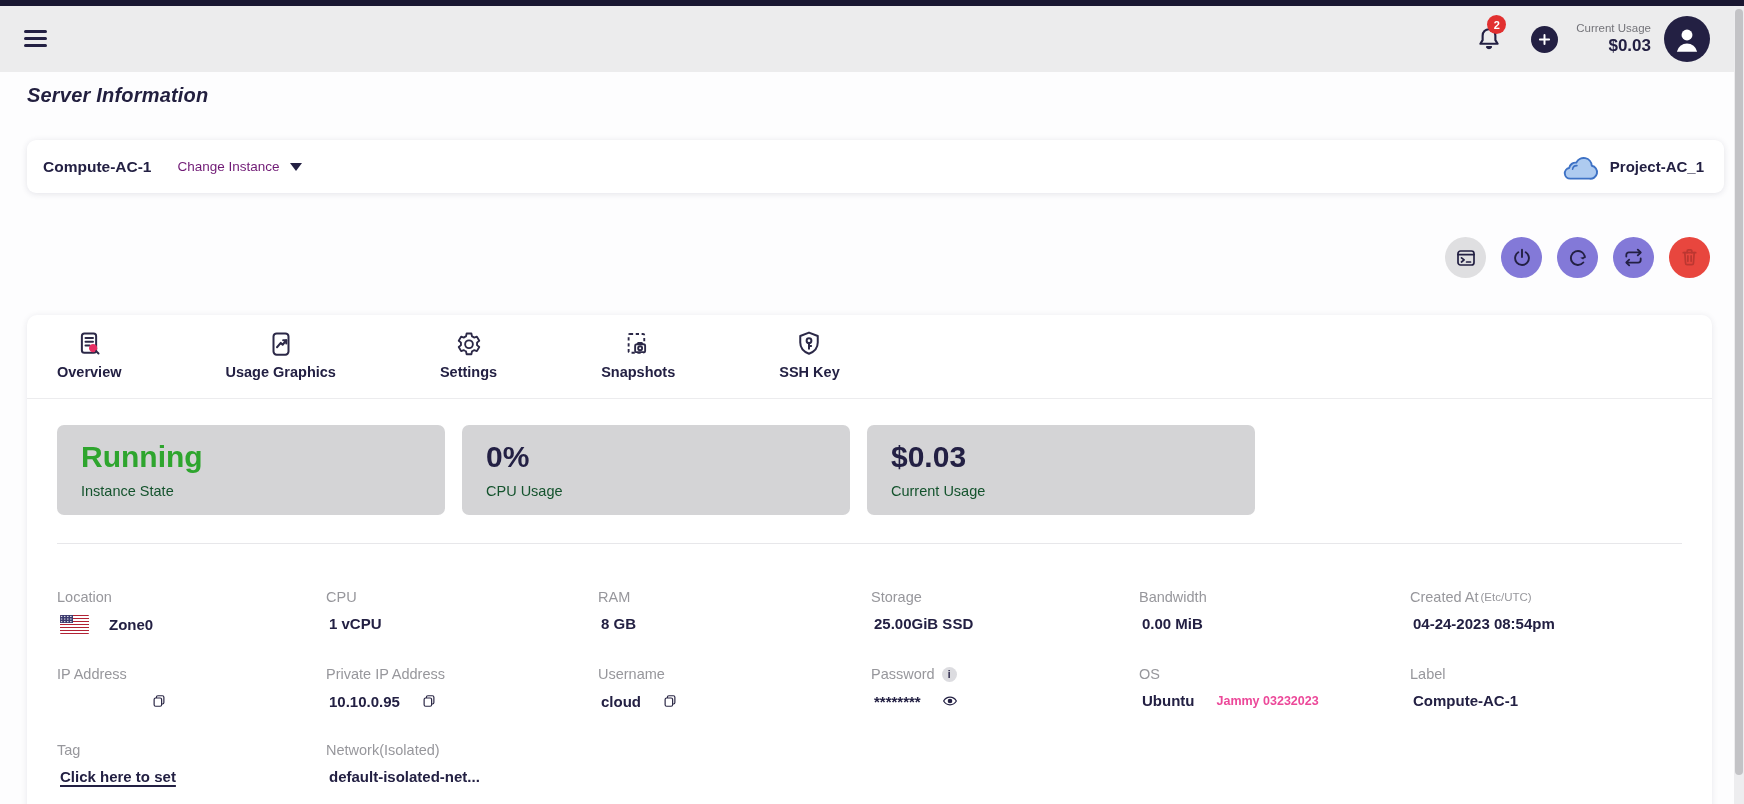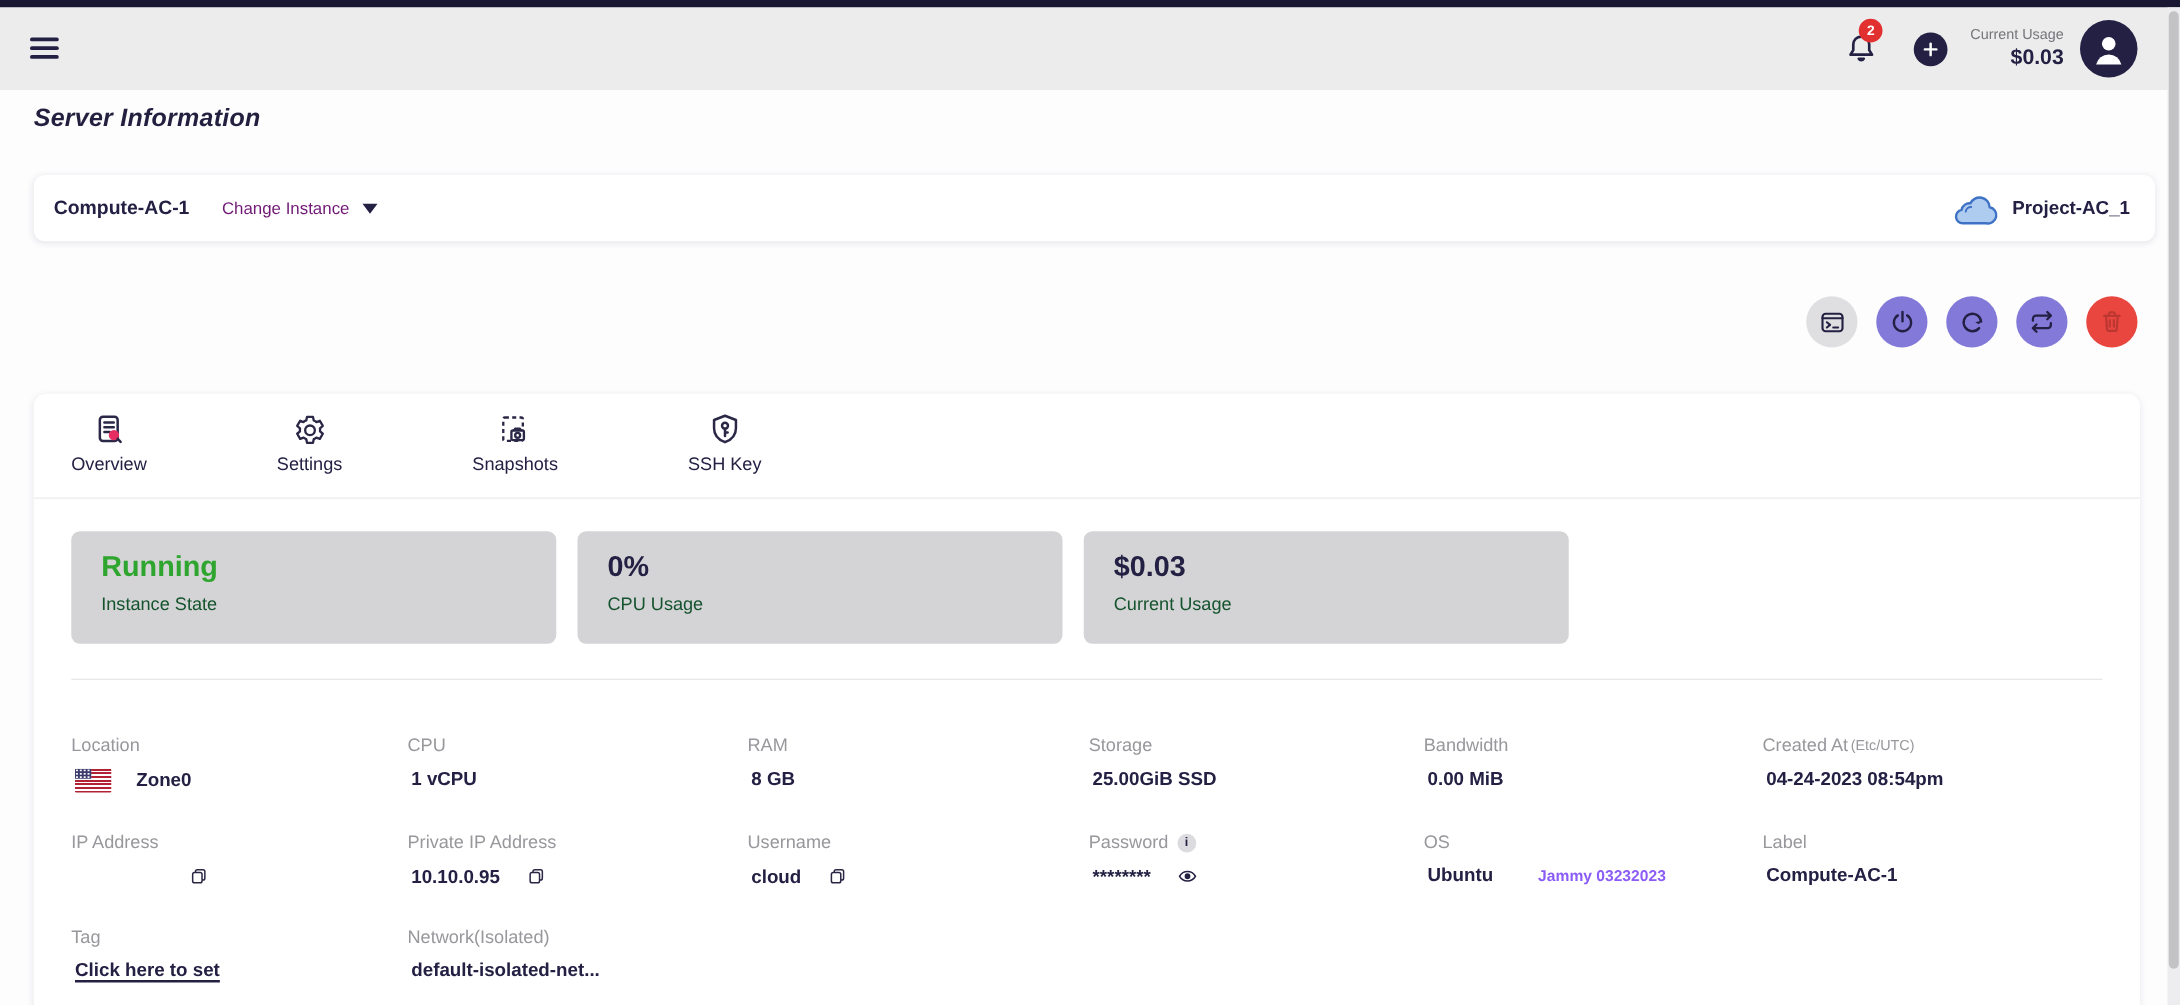--- a/index.html
+++ b/index.html
@@ -54,37 +54,37 @@
   .btn-gray { background:#DFDFE1; }
   .btn-purple { background:#8379D8; }
   .btn-red { background:#E8463E; }
 
   
   .main-card { position:absolute; left:27px; top:315px; width:1685px; height:560px;
     background:#fff; border-radius:10px; box-shadow:0 1px 6px rgba(40,40,70,.10); }
 
   .tabs { display:flex; align-items:flex-start; padding:14px 0 0 30px; height:84px; border-bottom:1px solid #ECECEE; }
   .tab { display:flex; flex-direction:column; align-items:center; margin-right:104px; cursor:pointer; }
-  .tab-label { margin-top:5px; font-size:14.5px; font-weight:400; color:#232043; white-space:nowrap; }
+  .tab-label { margin-top:5px; font-size:14.5px; font-weight:700; color:#232043; white-space:nowrap; }
 
   .stats { display:flex; gap:17px; margin:26px 30px 0; }
   .stat { width:388px; height:90px; background:#D4D4D6; border-radius:7px; padding:15px 24px; }
-  .stat-value { font-size:23px; font-weight:800; color:#232044; }
+  .stat-value { font-size:30px; font-weight:800; color:#232044; }
   .stat-value.green { color:#2EA52E; }
   .stat-label { margin-top:9px; font-size:14.5px; color:#14532d; }
 
   .divider2 { margin:28px 30px 0; border-top:1px solid #E7E7EA; }
 
   .details { padding:45px 30px 0; }
   .drow { display:grid; grid-template-columns:269px 272px 273px 268px 271px 1fr; margin-bottom:32px; }
   .lbl { font-size:14.5px; color:#97979C; display:flex; align-items:center; gap:7px; }
   .lbl .suffix { font-size:11.5px; }
   .val { margin-top:10px; padding-left:3px; font-size:15px; font-weight:800; color:#232043;
     display:flex; align-items:center; gap:20px; }
-  .val .suffix { font-size:12.5px; font-weight:600; color:#8b5cf6; margin-left:16px; }
+  .val .suffix { font-size:12.5px; font-weight:600; color:#ec4899; margin-left:2px; }
   .ip-spacer { display:inline-block; width:70px; }
   .link-underline { text-decoration:underline; text-underline-offset:3px; text-decoration-thickness:1.5px; cursor:pointer; }
   .icon-btn { cursor:pointer; display:inline-flex; }
   .info-badge { width:15px; height:15px; border-radius:50%; background:#DCDCE0; color:#232043;
     font-size:10px; font-weight:700; display:inline-flex; align-items:center; justify-content:center; cursor:pointer; }
 
   
   .us-flag { position:relative; width:29px; height:19px; overflow:hidden; border-radius:1px;
     background:repeating-linear-gradient(180deg,#B22234 0 1.5px,#fff 1.5px 2.93px); }
   .us-flag .canton { position:absolute; top:0; left:0; width:12.5px; height:8.2px; background:#3C3B6E;
@@ -193,20 +193,28 @@
     <div class="tab">
       <svg width="30" height="30" viewBox="0 0 24 24" fill="none" stroke="#2B2847" stroke-width="1.6" stroke-linecap="round" stroke-linejoin="round">
         <rect x="6.3" y="3.5" width="11.4" height="15.5" rx="2"></rect>
         <path d="M9.2 7.2h6M9.2 10.2h6M9.2 13.2h3.4"></path>
         <circle cx="15.3" cy="15.3" r="3.3" fill="#E62E62" stroke="none"></circle>
         <path d="M17.7 17.7l1.9 1.9"></path>
       </svg>
       <div class="tab-label">Overview</div>
     </div>
     <div class="tab">
+      <svg width="30" height="30" viewBox="0 0 24 24" fill="none" stroke="#2B2847" stroke-width="1.6" stroke-linecap="round" stroke-linejoin="round">
+        <rect x="6" y="3.5" width="12" height="17" rx="2.5"></rect>
+        <path d="M8.8 14.6l3-3.5 1.5 1.5 2.9-3.6"></path>
+        <path d="M13.7 9h2.5v2.5"></path>
+      </svg>
+      <div class="tab-label">Usage Graphics</div>
+    </div>
+    <div class="tab">
       <svg width="30" height="30" viewBox="0 0 24 24" fill="none" stroke="#2B2847" stroke-width="1.5" stroke-linejoin="round">
         <path d="M13.9 3.6h-3.8l-.5 2.3c-.6.2-1.2.5-1.7 1l-2.2-.8L3.8 9.4l1.8 1.5a6.6 6.6 0 0 0 0 2l-1.8 1.5 1.9 3.3 2.2-.8c.5.4 1.1.8 1.7 1l.5 2.3h3.8l.5-2.3c.6-.2 1.2-.5 1.7-1l2.2.8 1.9-3.3-1.8-1.5a6.6 6.6 0 0 0 0-2l1.8-1.5-1.9-3.3-2.2.8a6.6 6.6 0 0 0-1.7-1l-.5-2.3z"></path>
         <circle cx="12" cy="12.2" r="3.1"></circle>
       </svg>
       <div class="tab-label">Settings</div>
     </div>
     <div class="tab">
       <svg width="30" height="30" viewBox="0 0 24 24" fill="none" stroke="#2B2847" stroke-width="1.5" stroke-linejoin="round">
         <rect x="4.5" y="4" width="12.5" height="15" rx="1" stroke-dasharray="2.6 2.1"></rect>
         <path d="M11.2 12.6l.9-1.4h3l.9 1.4" fill="#fff"></path>

